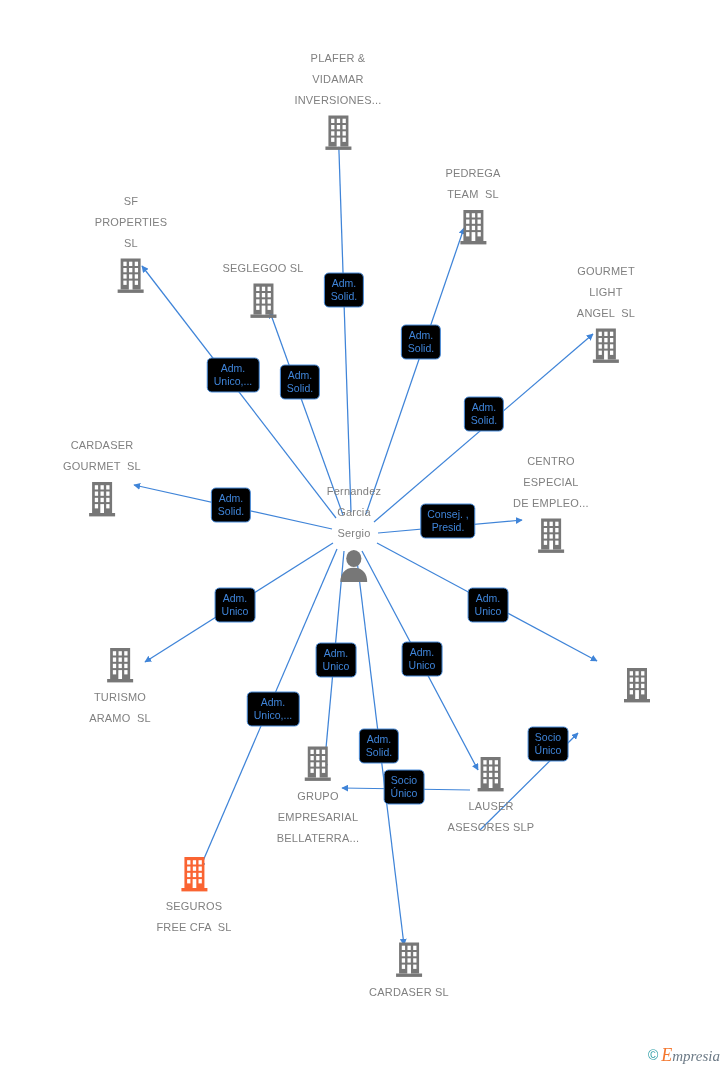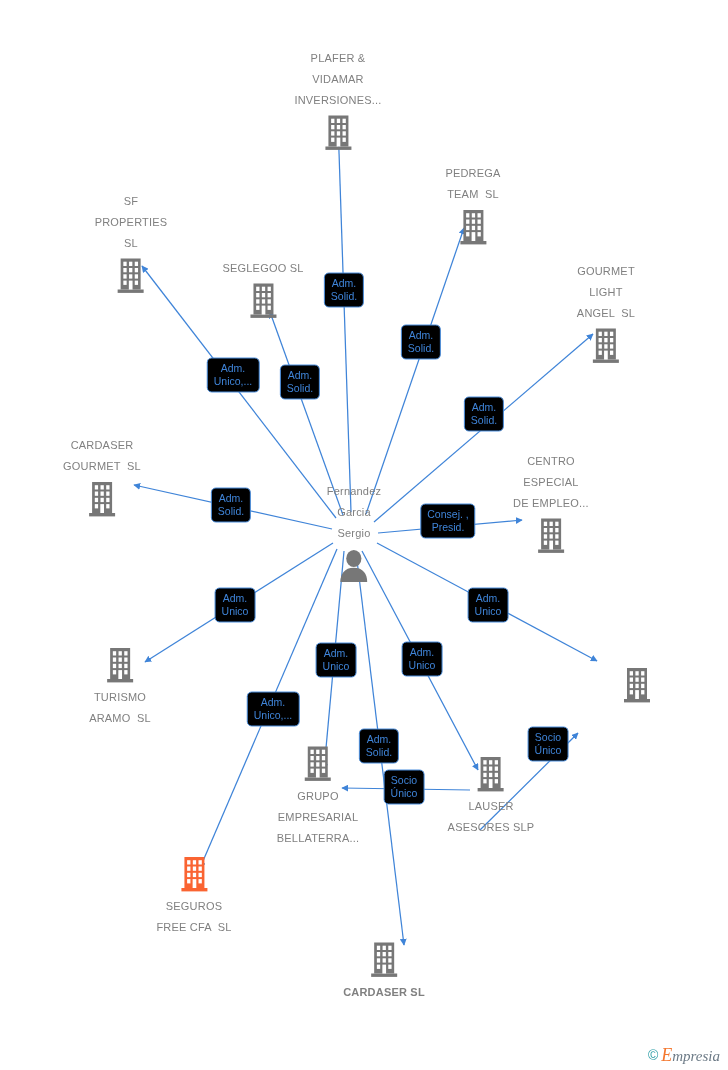--- a/index.html
+++ b/index.html
@@ -368,21 +368,21 @@
               <rect x="21.1" y="18.8" width="3.3" height="4.3" fill="#ffffff"></rect>
               <rect x="9.7" y="25.1" width="3.3" height="4.3" fill="#ffffff"></rect>
               <rect x="21.1" y="25.1" width="3.3" height="4.3" fill="#ffffff"></rect>
               <rect x="15.2" y="25.1" width="3.7" height="8.9" fill="#ffffff"></rect>
             </svg>
           </span>
           <div class="node-caption below">SEGUROS
 FREE CFA  SL</div>
         </div>
       </div>
-      <div class="node" style="left: 384px; top: 971px; font-weight: bold;">
+      <div class="node" style="left: 409px; top: 971px;">
         <div class="node-inner">
           <span class="icon-wrap">
             <svg width="34" height="40" viewBox="0 0 34 40">
               <path d="M7 3 H27 V34 H7 Z" fill="#777777"></path>
               <rect x="4" y="34" width="26" height="3.4" fill="#777777"></rect>
               <rect x="9.7" y="6.2" width="3.3" height="4.3" fill="#ffffff"></rect>
               <rect x="15.4" y="6.2" width="3.3" height="4.3" fill="#ffffff"></rect>
               <rect x="21.1" y="6.2" width="3.3" height="4.3" fill="#ffffff"></rect>
               <rect x="9.7" y="12.5" width="3.3" height="4.3" fill="#ffffff"></rect>
               <rect x="15.4" y="12.5" width="3.3" height="4.3" fill="#ffffff"></rect>

